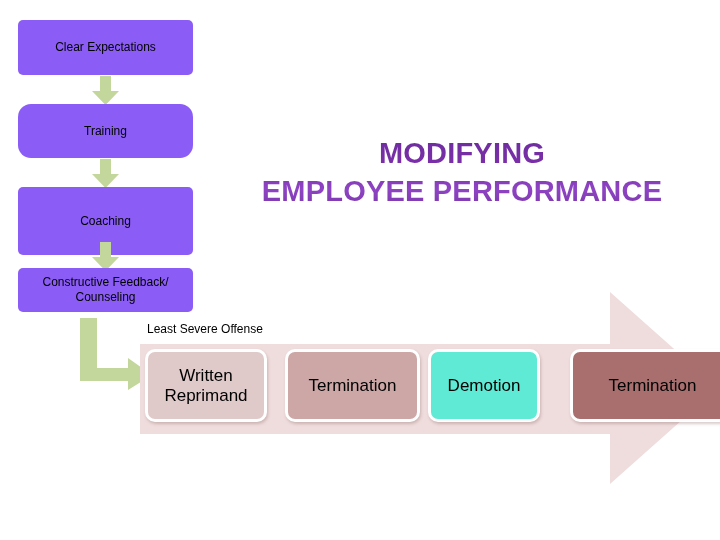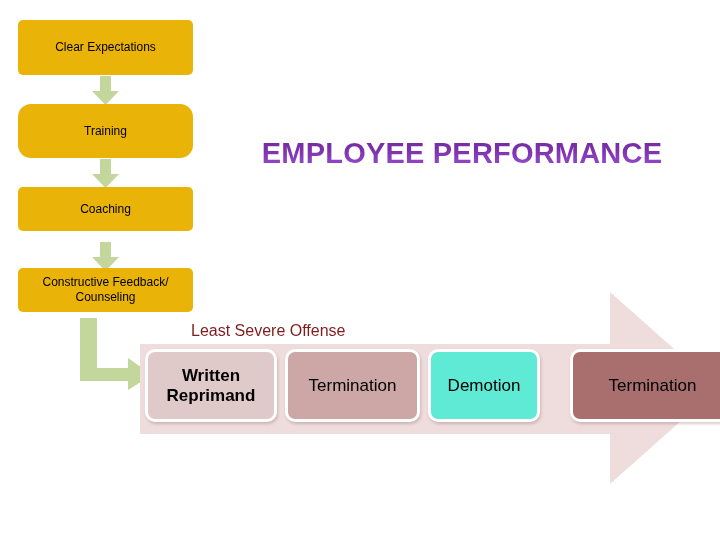--- a/index.html
+++ b/index.html
@@ -18,35 +18,35 @@
     width: 720px;
     height: 540px;
     background: #ffffff;
   }
 
   
   .green-box {
     position: absolute;
     left: 18px;
     width: 175px;
-    background: #eab308;
+    background: #8b5cf6;
     border-radius: 5px;
     display: flex;
     align-items: center;
     justify-content: center;
     text-align: center;
     color: #000000;
     font-size: 12px;
     line-height: 1.25;
     box-sizing: border-box;
     padding: 2px 6px;
   }
   #gbox-0 { top: 20px;  height: 55px; }
   #gbox-1 { top: 104px; height: 54px; border-radius: 13px; }
-  #gbox-2 { top: 187px; height: 44px; }
+  #gbox-2 { top: 187px; height: 68px; }
   #gbox-3 { top: 268px; height: 44px; }
 
   
   .down-arrow {
     position: absolute;
     left: 92px;
     width: 27px;
     height: 29px;
     color: #C3D69B;
   }
@@ -85,21 +85,21 @@
     box-sizing: border-box;
     display: flex;
     align-items: center;
     justify-content: center;
     text-align: center;
     color: #000000;
     font-size: 17px;
     line-height: 1.15;
     box-shadow: 1px 2px 3px rgba(120, 80, 80, 0.28);
   }
-  #sevbox-0 { left: 145px; width: 132px; background: #E0C9C9; font-weight: bold; }
+  #sevbox-0 { left: 145px; width: 122px; background: #E0C9C9; }
   #sevbox-1 { left: 285px; width: 135px; background: #CDA6A6; }
   #sevbox-2 { left: 428px; width: 112px; background: #5eead4; }
   #sevbox-3 { left: 570px; width: 165px; background: #A96F6F; }
 
   
   #title {
     position: absolute;
     left: 230px;
     top: 134px;
     width: 464px;
@@ -112,24 +112,23 @@
     -webkit-background-clip: text;
     background-clip: text;
     color: transparent;
     -webkit-text-fill-color: transparent;
   }
   #title .line { display: block; white-space: nowrap; }
 
   
   .caption {
     position: absolute;
-    color: #7f1d1d;
-    font-size: 16px;
+    color: #000000;
+    font-size: 12px;
     white-space: nowrap;
-    margin-left: 44px;
   }
   #caption-least { left: 147px; top: 322px; }
   #caption-most  { left: 568px; top: 430px; }
 </style>
 </head>
 <body>
 
 <div id="slide">
 
   <div class="green-box" id="gbox-0">
@@ -187,16 +186,17 @@
   <div class="sev-box" id="sevbox-2">
     <span>Demotion</span>
   </div>
   <div class="sev-box" id="sevbox-3">
     <span>Termination</span>
   </div>
 
   <div class="caption" id="caption-least">Least Severe Offense</div>
 
   <div id="title">
+    <span class="line">MODIFYING</span>
     <span class="line">EMPLOYEE PERFORMANCE</span>
   </div>
 
 </div>
 
 </body></html>

